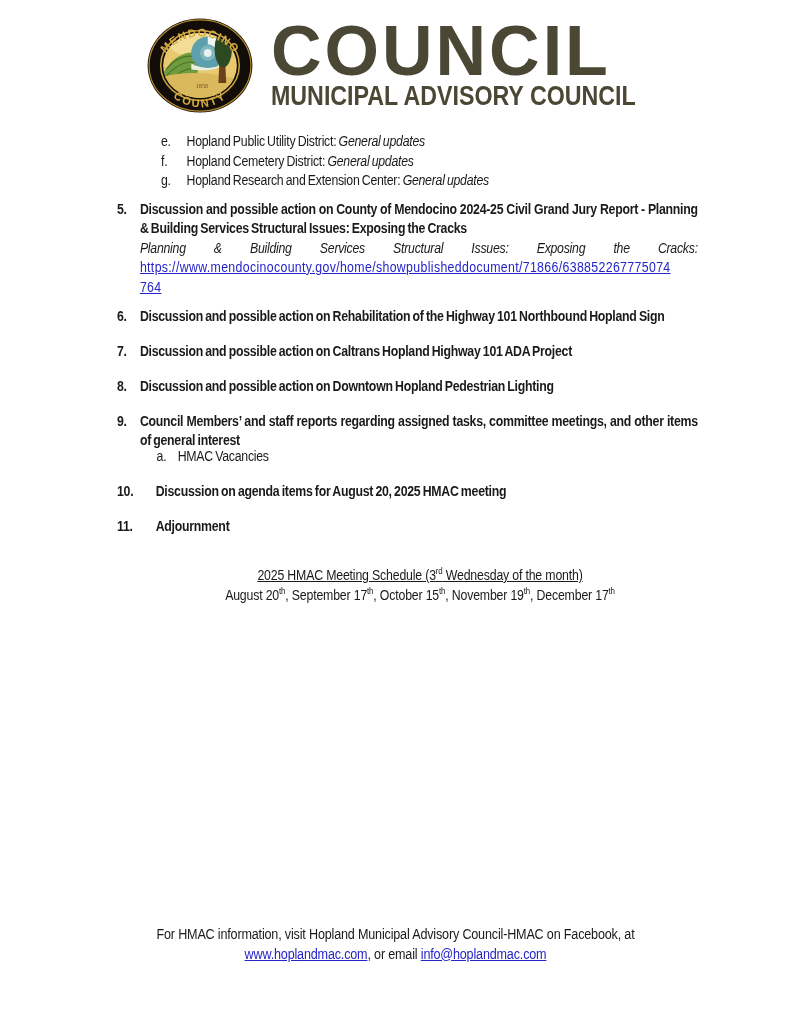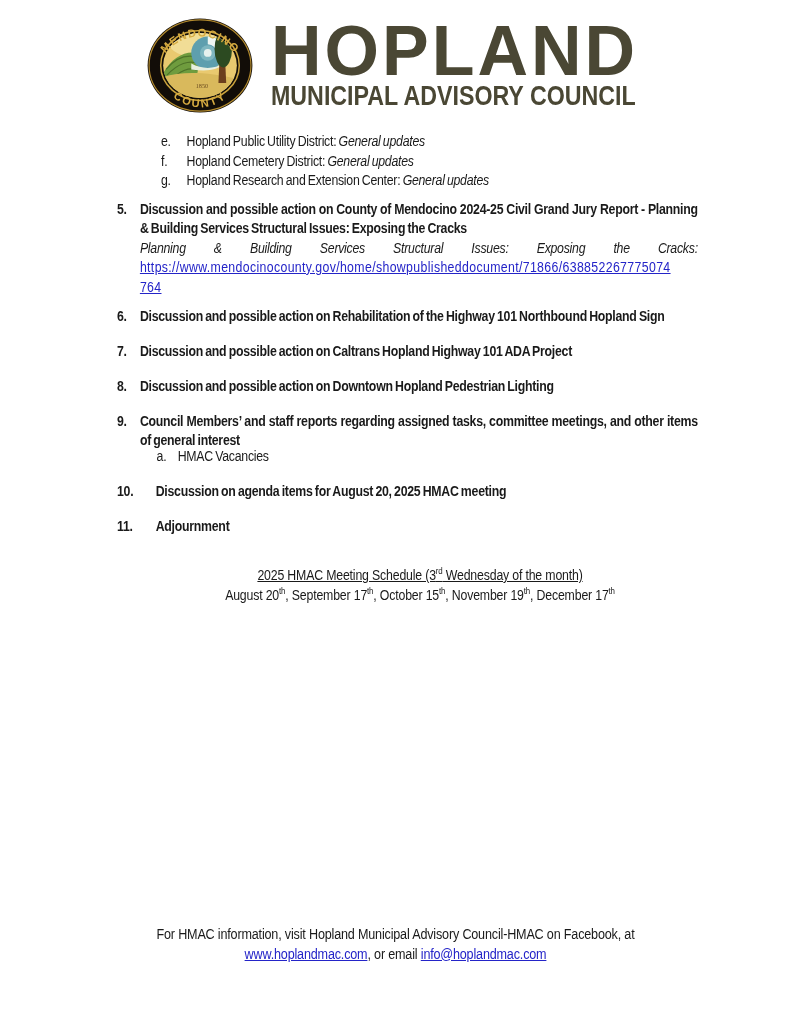--- a/index.html
+++ b/index.html
@@ -84,21 +84,21 @@
       <text font-size="11.5" font-weight="bold" fill="#d6ab41" letter-spacing="1.2" font-family="Liberation Sans, sans-serif">
         <textPath href="#arcT" startOffset="50%" text-anchor="middle">MENDOCINO</textPath>
       </text>
       <text font-size="11.5" font-weight="bold" fill="#d6ab41" letter-spacing="2" font-family="Liberation Sans, sans-serif">
         <textPath href="#arcB" startOffset="50%" text-anchor="middle">COUNTY</textPath>
       </text>
     </svg>
   </div>
 
   <div class="brand">
-    <div class="brand-title">HOPLAND</div>
+    <div class="brand-title">COUNCIL</div>
     <div class="brand-sub">MUNICIPAL ADVISORY COUNCIL</div>
   </div>
 
   <div class="content">
 
     <div class="block" style="top:132px">
       <div class="srow">
         <span class="slet">e.</span><span>Hopland Public Utility District: </span><span class="sital">General updates</span>
       </div>
       <div class="srow">

